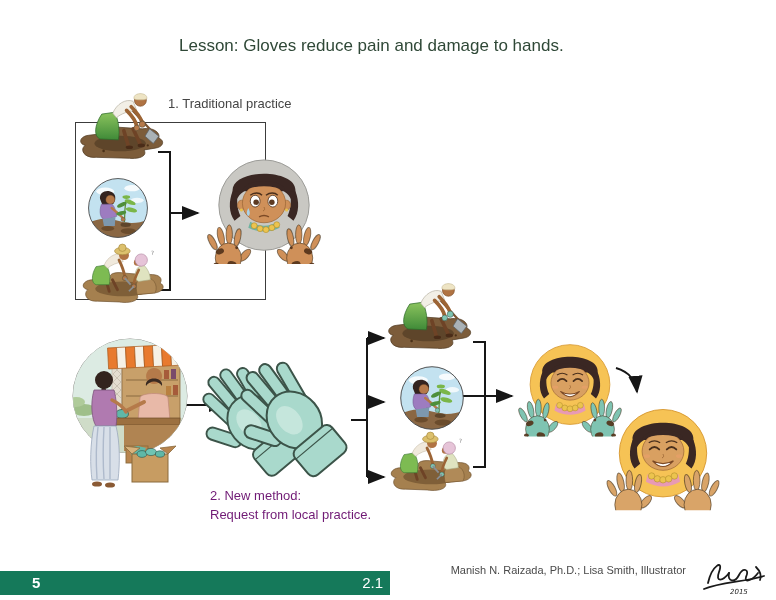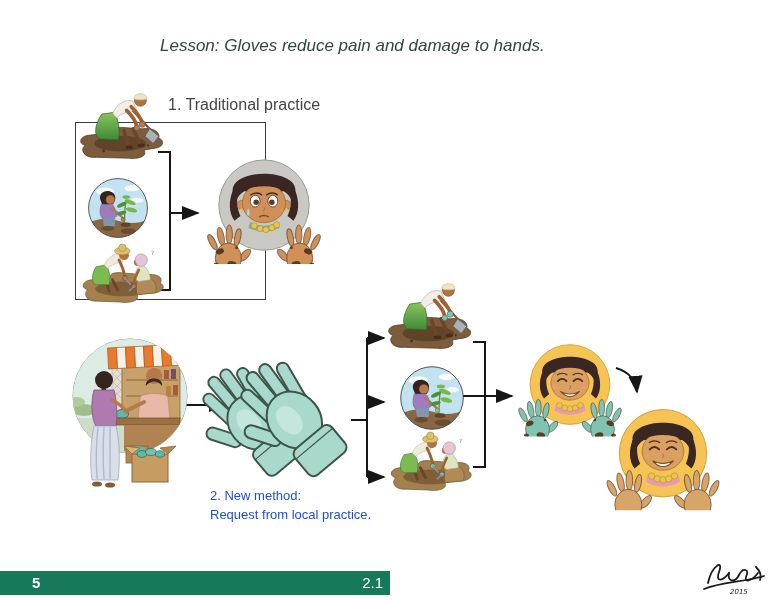--- a/index.html
+++ b/index.html
@@ -2,26 +2,26 @@
 <html><head>
 <meta charset="utf-8">
 <style>
   html,body{margin:0;padding:0;}
   body{
     width:776px;height:600px;position:relative;background:#ffffff;
     font-family:"Liberation Sans","DejaVu Sans",sans-serif;overflow:hidden;
   }
   .abs{position:absolute;}
   
-  #title-clip{left:160px;top:37px;height:18px;overflow:hidden;z-index:6;font-style:italic;}
+  #title-clip{left:179px;top:37px;height:18px;overflow:hidden;z-index:6;}
   #title{font-size:17px;line-height:17px;color:#2F4837;white-space:nowrap;}
-  .step-label{font-size:16px;color:#454545;}
+  .step-label{font-size:13px;color:#454545;}
   #label-traditional{left:168px;top:96px;z-index:6;}
   #method-block{left:210px;top:486px;z-index:6;}
-  #method-block div{font-size:13px;line-height:19px;color:#1d4ed8;}
+  #method-block div{font-size:13px;line-height:19px;color:#701a75;}
   
   #trad-box{left:75px;top:122px;width:189px;height:176px;border:1.5px solid #3C3C3C;z-index:1;}
   
   #connectors{left:0;top:0;width:776px;height:600px;z-index:2;pointer-events:none;}
   
   .illus{z-index:3;}
   .illus svg{overflow:visible;display:block;width:100%;height:100%;}
   .skin-hands{color:#B5794A;}
   .glove-hands{color:#7FC4B2;}
   
@@ -386,20 +386,21 @@
   <div>2. New method:</div>
   <div>Request from local practice.</div>
 </div>
 
 <div class="abs" id="footer-bar">
   <span id="page-number">5</span>
   <span id="lesson-number">2.1</span>
 </div>
 
 <div class="abs" id="credits">
+  <div>Manish N. Raizada, Ph.D.; Lisa Smith, Illustrator</div>
 </div>
 
 <svg class="abs" id="signature" viewBox="0 0 72 44">
   <g stroke="#1a1a1a" stroke-width="1.8" fill="none" stroke-linecap="round">
     <path d="M8,30 C12,12 24,6 19,19 C15,30 23,28 29,20"></path>
     <path d="M29,20 C27,29 35,30 39,22 C43,14 50,16 46,24 C44,30 52,28 58,20"></path>
     <path d="M56,14 C60,18 62,22 60,27"></path>
     <path d="M4,36 C20,29 44,29 64,23"></path>
   </g>
   <text x="30" y="41">2015</text>

